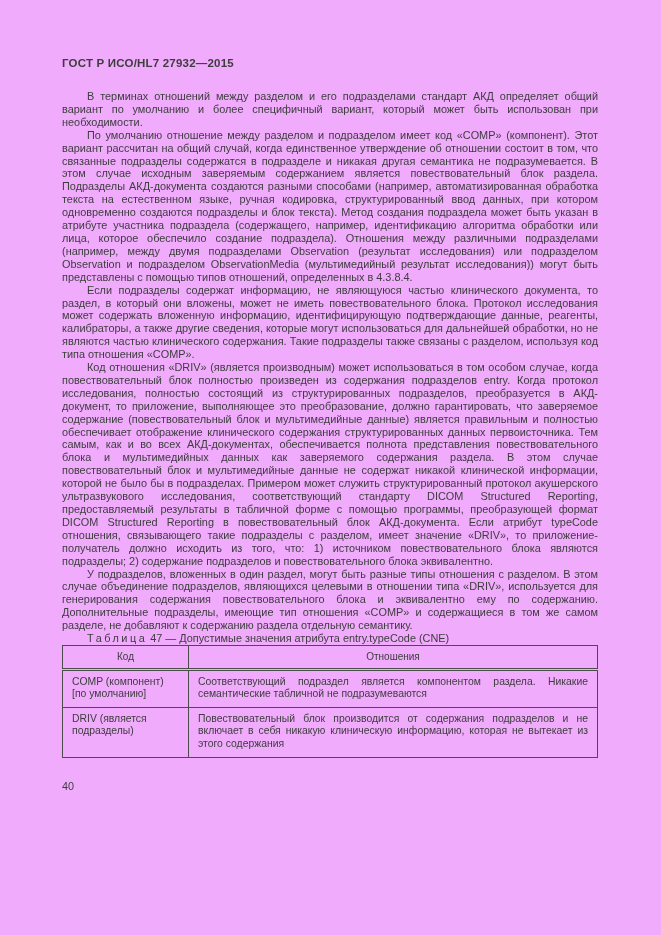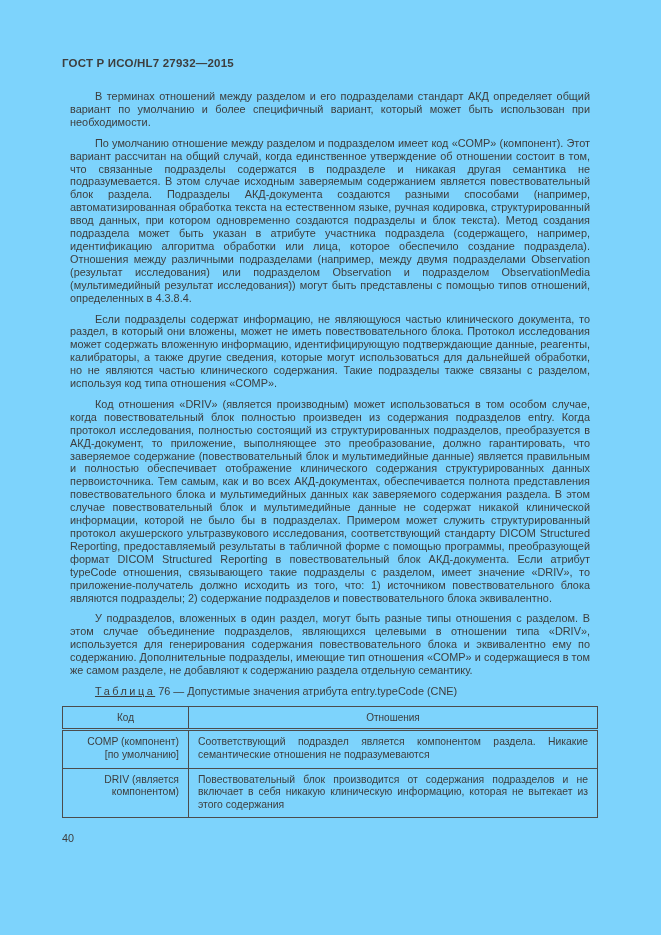--- a/index.html
+++ b/index.html
@@ -5,83 +5,81 @@
   html, body {
     margin: 0;
     padding: 0;
     background: #ffffff;
   }
   .page {
     position: relative;
     width: 661px;
     height: 935px;
     box-sizing: border-box;
-    background: #7dd3fc;
+    background: #f0abfc;
     padding: 57px 63px 0 62px;
     font-family: "Liberation Sans", sans-serif;
     color: #3d3d3d;
     overflow: hidden;
   }
   .running-header {
     font-size: 11.5px;
     font-weight: bold;
     letter-spacing: 0.2px;
     margin: 0 0 21px 0;
   }
   .body p {
-    margin: 8px;
+    margin: 0;
     font-size: 10.9px;
     line-height: 12.9px;
     text-align: justify;
     text-indent: 25px;
   }
   .table-caption {
     margin: 13px 0 6px 0;
     font-size: 10.4px;
     line-height: 12.5px;
   }
   .table-caption .spaced {
     letter-spacing: 2.5px;
-    text-decoration: underline;
   }
   table.gost {
     width: 100%;
     border-collapse: collapse;
     table-layout: fixed;
     font-size: 10.4px;
     line-height: 12.6px;
     color: #3d3d3d;
     padding-left: 31px;
   }
   table.gost th,
   table.gost td {
     border: 1px solid #4c4c4c;
     vertical-align: top;
     box-sizing: border-box;
-    text-align: right;
   }
   table.gost th {
     font-weight: normal;
     font-size: 10px;
     text-align: center;
     padding: 5px 4px 4px 4px;
     border-bottom: 3px double #4c4c4c;
   }
   table.gost col.col-code { width: 126px; }
   table.gost td {
     padding: 5px 9px 6px 9px;
   }
   table.gost td.cell-desc {
     text-align: justify;
   }
   .section-heading {
     margin-top: 14px !important;
   }
   .page-number {
-    margin-top: 14px;
+    margin-top: 22px;
     font-size: 10.8px;
   }
 </style>
 </head>
 <body>
 
 <div class="page">
 
   <div class="running-header">ГОСТ Р ИСО/HL7 27932—2015</div>
 
@@ -92,41 +90,41 @@
     <p>По умолчанию отношение между разделом и подразделом имеет код «COMP» (компонент). Этот вариант рассчитан на общий случай, когда единственное утверждение об отношении состоит в том, что связанные подразделы содержатся в подразделе и никакая другая семантика не подразумевается. В этом случае исходным заверяемым содержанием является повествовательный блок раздела. Подразделы АКД-документа создаются разными способами (например, автоматизированная обработка текста на естественном языке, ручная кодировка, структурированный ввод данных, при котором одновременно создаются подразделы и блок текста). Метод создания подраздела может быть указан в атрибуте участника подраздела (содержащего, например, идентификацию алгоритма обработки или лица, которое обеспечило создание подраздела). Отношения между различными подразделами (например, между двумя подразделами Observation (результат исследования) или подразделом Observation и подразделом ObservationMedia (мультимедийный результат исследования)) могут быть представлены с помощью типов отношений, определенных в 4.3.8.4.</p>
 
     <p>Если подразделы содержат информацию, не являющуюся частью клинического документа, то раздел, в который они вложены, может не иметь повествовательного блока. Протокол исследования может содержать вложенную информацию, идентифицирующую подтверждающие данные, реагенты, калибраторы, а также другие сведения, которые могут использоваться для дальнейшей обработки, но не являются частью клинического содержания. Такие подразделы также связаны с разделом, используя код типа отношения «COMP».</p>
 
     <p>Код отношения «DRIV» (является производным) может использоваться в том особом случае, когда повествовательный блок полностью произведен из содержания подразделов entry. Когда протокол исследования, полностью состоящий из структурированных подразделов, преобразуется в АКД-документ, то приложение, выполняющее это преобразование, должно гарантировать, что заверяемое содержание (повествовательный блок и мультимедийные данные) является правильным и полностью обеспечивает отображение клинического содержания структурированных данных первоисточника. Тем самым, как и во всех АКД-документах, обеспечивается полнота представления повествовательного блока и мультимедийных данных как заверяемого содержания раздела. В этом случае повествовательный блок и мультимедийные данные не содержат никакой клинической информации, которой не было бы в подразделах. Примером может служить структурированный протокол акушерского ультразвукового исследования, соответствующий стандарту DICOM Structured Reporting, предоставляемый результаты в табличной форме с помощью программы, преобразующей формат DICOM Structured Reporting в повествовательный блок АКД-документа. Если атрибут typeCode отношения, связывающего такие подразделы с разделом, имеет значение «DRIV», то приложение-получатель должно исходить из того, что: 1) источником повествовательного блока являются подразделы; 2) содержание подразделов и повествовательного блока эквивалентно.</p>
 
     <p>У подразделов, вложенных в один раздел, могут быть разные типы отношения с разделом. В этом случае объединение подразделов, являющихся целевыми в отношении типа «DRIV», используется для генерирования содержания повествовательного блока и эквивалентно ему по содержанию. Дополнительные подразделы, имеющие тип отношения «COMP» и содержащиеся в том же самом разделе, не добавляют к содержанию раздела отдельную семантику.</p>
 
     <p class="table-caption">
       <span class="spaced">Таблица</span>
-      <span>76 — Допустимые значения атрибута entry.typeCode (CNE)</span>
+      <span>47 — Допустимые значения атрибута entry.typeCode (CNE)</span>
     </p>
 
     <table class="gost">
       <colgroup>
         <col class="col-code">
         <col class="col-desc">
       </colgroup>
       <thead>
         <tr>
           <th>Код</th>
           <th>Отношения</th>
         </tr>
       </thead>
       <tbody>
         <tr>
           <td class="cell-code">COMP (компонент) [по умолчанию]</td>
-          <td class="cell-desc">Соответствующий подраздел является компонентом раздела. Никакие семантические отношения не подразумеваются</td>
+          <td class="cell-desc">Соответствующий подраздел является компонентом раздела. Никакие семантические табличной не подразумеваются</td>
         </tr>
         <tr>
-          <td class="cell-code">DRIV (является компонентом)</td>
+          <td class="cell-code">DRIV (является подразделы)</td>
           <td class="cell-desc">Повествовательный блок производится от содержания подразделов и не включает в себя никакую клиническую информацию, которая не вытекает из этого содержания</td>
         </tr>
       </tbody>
     </table>
 
 
 
     <div class="page-number">40</div>
   </div>
 

